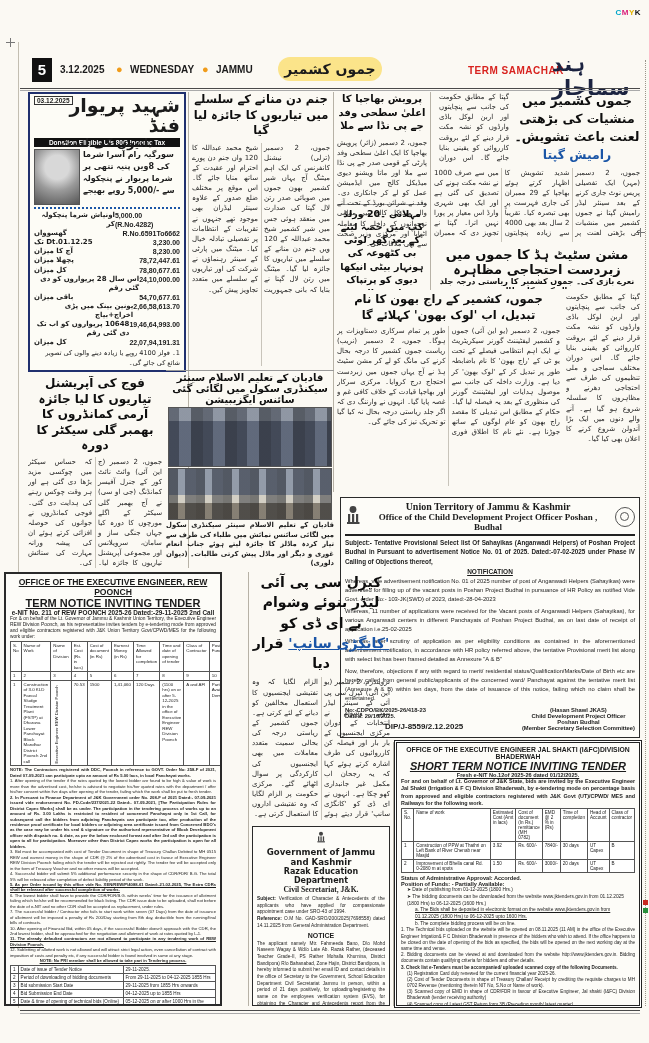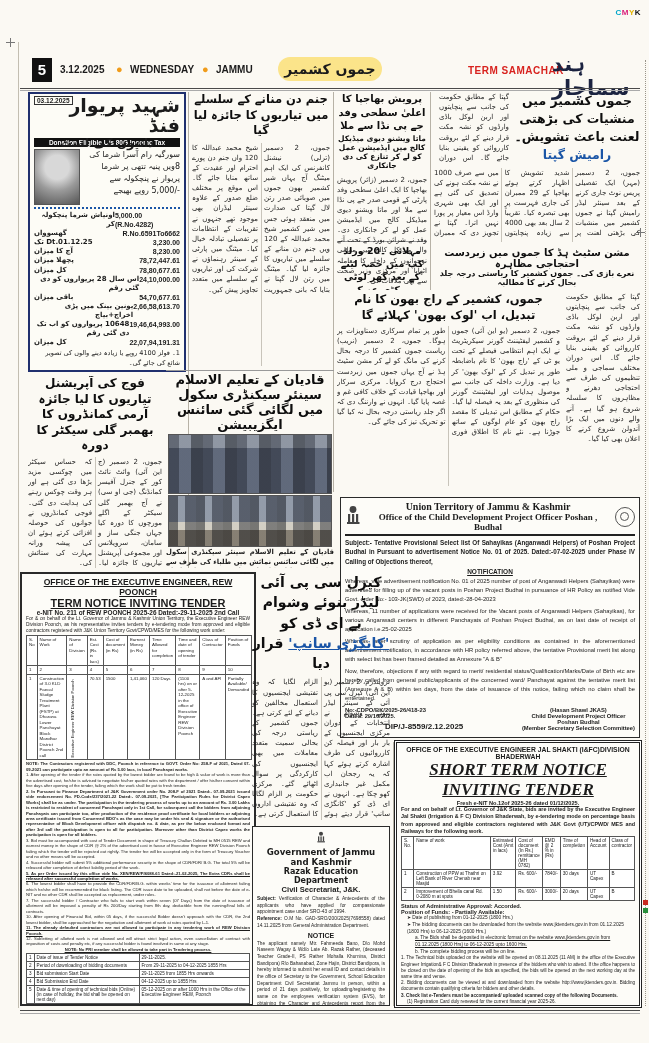--- a/index.html
+++ b/index.html
@@ -68,21 +68,21 @@
 
 <div class="abs clip" style="left:28px;top:92px;width:158px;height:280px;border:2px solid #20306e;background:#fdfcf6;padding:2px 4px">
   <div style="position:relative;height:42px">
     <span class="abs" style="left:0;top:0;border:1px solid #333;font-size:6.5px;font-weight:bold;padding:0 2px">03.12.2025</span>
     <div class="urdu" style="text-align:right;font-size:19px;font-weight:bold;line-height:1.05">شہید پریوار فنڈ</div>
     <div class="urdu" style="text-align:center;font-size:12px;font-weight:bold">دانیوں کی لسٹ</div>
   </div>
   <div class="bar-black" style="font-size:6.5px;padding:1px 0">Donation Eligible U/s 80G Income Tax</div>
   <div style="display:flex;gap:3px;margin-top:2px;height:56px">
     <div class="photo" style="width:44px;height:54px;background:radial-gradient(circle at 50% 32%,#d8d8d8 0 28%,#9a9a9a 55%,#555 100%)"></div>
-    <div class="urdu" style="flex:1;font-size:8px;line-height:1.5;font-weight:normal;text-align:right">سورگیہ رام آسرا شرما کی 8ویں پنیہ تتھی پر شرما پریوار نے پنچکولہ سے -/5,000 روپے بھیجے</div>
+    <div class="urdu" style="flex:1;font-size:8px;line-height:1.5;font-weight:bold;text-align:left">سورگیہ رام آسرا شرما کی 8ویں پنیہ تتھی پر شرما پریوار نے پنچکولہ سے -/5,000 روپے بھیجے</div>
   </div>
   <div class="dotrule"></div>
   <div>
     <div class="amt-row urdu">
         <span class="v">5,000.00 (R.No.4282)</span>
         <span>اونیاش شرما پنچکولہ کر</span>
       </div>
     <div class="amt-row urdu">
         <span class="v">R.No.6591To6662</span>
         <span>گھسوواں</span>
@@ -142,50 +142,49 @@
 
 <div class="abs clip" style="left:192px;top:92px;width:138px;height:274px">
   <div class="uhead urdu" style="font-size:11.5px;line-height:1.35">
     <div>جنم دن منانے کے سلسلے میں تیاریوں کا جائزہ لیا گیا</div>
   </div>
   <div class="urdu ubody cols2" style="margin-top:4px;height:228px">جموں، 2 دسمبر (ترلی) نیشنل کانفرنس کی ایک اہم میٹنگ آج یہاں شیر کشمیر بھون جموں میں صوبائی صدر رتن لال گپتا کی صدارت میں منعقد ہوئی جس میں شیر کشمیر شیخ محمد عبداللہ کے 120 ویں جنم دن منانے کے سلسلے میں تیاریوں کا جائزہ لیا گیا۔ میٹنگ میں رتن لال گپتا نے بتایا کہ بانی جمہوریت شیخ محمد عبداللہ کا 120 واں جنم دن پورے احترام اور عقیدت کے ساتھ منایا جائے گا۔ اس موقع پر مختلف ضلع صدور کے علاوہ سینئر لیڈران بھی موجود تھے جنہوں نے تقریبات کے انتظامات پر تفصیلی تبادلہ خیال کیا۔ میٹنگ میں پارٹی کے سینئر رہنماؤں نے شرکت کی اور تیاریوں کے سلسلے میں متعدد تجاویز پیش کیں۔</div>
 </div>
 
 <div class="abs clip" style="left:337px;top:92px;width:90px;height:198px">
   <div class="uhead urdu" style="font-size:10px;line-height:1.35">پرویش بھاجپا کا اعلیٰ سطحی وفد جے پی نڈا سے ملا</div>
-  <div class="uhead urdu" style="font-size:7.5px;font-weight:bold;margin-top:1px">ماتا ویشنو دیوی میڈیکل کالج میں ایڈمیشن عمل کو لے کر تنازع کی دی جانکاری</div>
   <div class="urdu ubody" style="margin-top:5px;height:64px">جموں، 2 دسمبر (زائر) پرویش بھاجپا کا ایک اعلیٰ سطحی وفد پارٹی کے قومی صدر جے پی نڈا سے ملا اور ماتا ویشنو دیوی میڈیکل کالج میں ایڈمیشن عمل کو لے کر جانکاری دی۔ وفد نے شرائن بورڈ کے تحت آنے والے میڈیکل کالج میں مقامی نوجوانوں کے داخلے کا معاملہ اٹھایا اور مرکزی وزیر صحت سے بھی ملاقات کی۔</div>
   <div class="uhead urdu" style="font-size:9.5px;line-height:1.4;border-top:1px solid #999;padding-top:2px;margin-top:2px">مہلائی ۔20 ورلڈ کپ میں حصہ لینے کے بعد گھر لوٹی بی کٹھوعہ کی ہونہار بیٹی انیکھا دیوی کو پرتپاک استقبال</div>
 
 </div>
 
 <div class="abs clip" style="left:434px;top:92px;width:206px;height:153px">
   <div style="display:flex;flex-direction:row-reverse;gap:5px">
     <div class="uhead urdu" style="width:126px;font-size:12.5px;line-height:1.45">
       <span>جموں کشمیر میں منشیات کی بڑھتی لعنت باعث تشویش۔</span>
       <span class="blue">رامیش گپتا</span>
     </div>
     <div class="urdu ubody" style="width:70px;height:70px;overflow:hidden">گپتا کے مطابق حکومت کی جانب سے پنچایتوں اور اربن لوکل باڈی وارڈوں کو نشہ مکت قرار دینے کے لئے بروقت کارروائی کو یقینی بنایا جائے گا۔ اس دوران مختلف سماجی و ملی تنظیموں کی طرف سے احتجاجی دھرنے و مظاہروں کا سلسلہ شروع ہو گیا ہے۔ آنے والے دنوں میں ایک بڑا آندولن شروع کرنے کا اعلان بھی کیا گیا۔</div>
   </div>
   <div class="urdu ubody cols3" style="margin-top:3px;height:74px">جموں، 2 دسمبر (مہر) ایک تفصیلی پریس نوٹ جاری کرنے کے بعد سینئر لیڈر رامیش گپتا نے جموں کشمیر میں منشیات کی بڑھتی لعنت پر شدید تشویش کا اظہار کرتے ہوئے بھاجپا کے 29 ممبران کی جاری فہرست پر بھی تبصرہ کیا۔ تقریباً 2 سال بعد بھی 4000 سے زیادہ پنچایتوں میں سے صرف 1000 نے نشہ مکت ہونے کی تصدیق کی گئی ہے اور ایک بھی شہری وارڈ اس معیار پر پورا نہیں اترا۔ گپتا نے تجویز دی کہ ممبران اسمبلی نگرانی کمیٹی بنا کر دیہی اور شہری علاقوں میں منشیات کا سخت گھیراؤ کریں۔ انہوں نے حکومت پر زور دیا کہ وہ نشہ فروشوں کے خلاف نظر ثانی کرے اور سخت قانون سازی سے ہر ایک ذمہ داریاں پوری کرے۔ حفاظت اور بڑائی میں منشیات کے بڑھتے ہوئے خطرے کو روکنے کے لئے بروقت کارروائی کو یقینی بنائیں گے۔</div>
 </div>
 
 <div class="abs clip" style="left:434px;top:247px;width:206px;height:42px">
-  <div class="uhead urdu" style="font-size:10px">مشن سٹیٹ ہڈ کا جموں میں زبردست احتجاجی مظاہرہ</div>
+  <div class="uhead urdu" style="font-size:13px">مشن سٹیٹ ہڈ کا جموں میں زبردست احتجاجی مظاہرہ</div>
   <div class="uhead urdu" style="font-size:8px;border-bottom:1px solid #999;padding-bottom:2px">نعرے بازی کی۔ جموں کشمیر کا ریاستی درجہ جلد بحال کرنے کا مطالبہ</div>
 </div>
 
 <div class="abs clip" style="left:337px;top:292px;width:223px;height:198px">
   <div class="uhead urdu" style="font-size:11.5px;line-height:1.35">جموں، کشمیر کے راج بھون کا نام تبدیل، اب 'لوک بھون' کہلائے گا</div>
   <div class="urdu ubody cols2" style="margin-top:3px;height:160px">جموں، 2 دسمبر (یو این آئی) جموں و کشمیر لیفٹیننٹ گورنر سیکریٹریٹ نے ایک اہم انتظامی فیصلے کے تحت یو ٹی کے 'راج بھون' کا نام باضابطہ طور پر تبدیل کر کے 'لوک بھون' کر دیا ہے۔ وزارت داخلہ کی جانب سے موصول ہدایات اور لیفٹیننٹ گورنر کی منظوری کے بعد یہ فیصلہ لیا گیا۔ حکام کے مطابق اس تبدیلی کا مقصد راج بھون کو عام لوگوں کے ساتھ جوڑنا ہے۔ نئے نام کا اطلاق فوری طور پر تمام سرکاری دستاویزات پر ہوگا۔ جموں، 2 دسمبر (نریب) ریاست جموں کشمیر کا درجہ بحال کرنے کی مانگ کو لے کر مشن سٹیٹ ہڈ نے آج یہاں جموں میں زبردست احتجاج درج کروایا۔ مرکزی سرکار اور بھاجپا قیادت کے خلاف کافی غم و غصہ پایا گیا۔ انہوں نے وارننگ دی کہ اگر جلد ریاستی درجہ بحال نہ کیا گیا تو تحریک تیز کی جائے گی۔</div>
 </div>
 <div class="abs clip urdu ubody" style="left:566px;top:292px;width:74px;height:198px">گپتا کے مطابق حکومت کی جانب سے پنچایتوں اور اربن لوکل باڈی وارڈوں کو نشہ مکت قرار دینے کے لئے بروقت کارروائی کو یقینی بنایا جائے گا۔ اس دوران مختلف سماجی و ملی تنظیموں کی طرف سے احتجاجی دھرنے و مظاہروں کا سلسلہ شروع ہو گیا ہے۔ آنے والے دنوں میں ایک بڑا آندولن شروع کرنے کا اعلان بھی کیا گیا۔</div>
 
 <div class="abs clip" style="left:166px;top:370px;width:168px;height:198px;border-top:1px solid #999">
-  <div class="uhead urdu" style="font-size:13px;padding:1px 0">قادیان کے تعلیم الاسلام سینئر سیکنڈری سکول میں لگائی گئی سائنس ایگزیبیشن</div>
+  <div class="uhead urdu" style="font-size:10px;padding:1px 0">قادیان کے تعلیم الاسلام سینئر سیکنڈری سکول میں لگائی گئی سائنس ایگزیبیشن</div>
   <div class="photo" style="width:162px;height:58px;margin:1px auto;background:linear-gradient(#b9c0ca 0 22%,#7d8698 22% 100%),repeating-linear-gradient(90deg,rgba(40,46,60,0.55) 0 10px,rgba(90,99,116,0.35) 10px 22px,rgba(30,34,44,0.6) 22px 34px);background-blend-mode:multiply"></div>
   <div class="photo" style="width:162px;height:50px;margin:1px auto;background:linear-gradient(#97a0ae 0 52%,#d9d5ca 52% 68%,#8a8377 68% 100%),repeating-linear-gradient(90deg,rgba(25,28,36,0.5) 0 9px,rgba(235,235,235,0.35) 9px 16px,rgba(45,50,62,0.5) 16px 27px);background-blend-mode:multiply"></div>
   <div class="urdu" style="font-size:6.8px;line-height:1.4;font-weight:bold;text-align:justify">قادیان کے تعلیم الاسلام سینئر سیکنڈری سکول میں لگائی سائنس نمائش میں طلباء کی طرف سے تیار کردہ ماڈلز کا جائزہ لیتے ہوئے جناب انعام غوری و دیگر اور ماڈل پیش کرتی طالبات۔ (دیوان دلوری)</div>
 
 </div>
 
 <div class="notice" style="left:340px;top:497px;width:300px;height:241px;border-width:1px">
   <div style="display:flex;align-items:center;gap:5px">
     <span><svg width="16" height="20" viewBox="0 0 16 20">
           <rect x="3" y="9" width="2.2" height="8" fill="#444"></rect>
@@ -217,21 +216,21 @@
     </div>
     <div style="text-align:center">
       <div>(Hasan Shawl JKAS)</div>
       <div>Child Development Project Officer</div>
       <div>Poshan Budhal</div>
       <div>(Member Secretary Selection Committee)</div>
     </div>
   </div>
 </div>
 
-<div class="notice" style="left:20px;top:572px;width:236px;height:434px;border-width:2px">
+<div class="notice" style="left:4px;top:572px;width:218px;height:434px;border-width:2px">
   <div class="ctr b u" style="font-size:8.6px">OFFICE OF THE EXECUTIVE ENGINEER, REW POONCH</div>
   <div class="ctr b u" style="font-size:11px">TERM NOTICE INVITING TENDER</div>
   <div class="ctr b" style="font-size:6.4px">e-NIT No. 211 of REW POONCH 2025-26 Dated:-29-11-2025 2nd Call</div>
   <div class="tiny just" style="font-size:4.8px">For &amp; on behalf of the Lt. Governor of Jammu &amp; Kashmir Union Territory, the Executive Engineer REW Division Poonch, as his representative invites tenders by e-tendering mode from approved and eligible contractors registered with J&amp;K Union Territory Govt/CPWD/MES for the following work under:</div>
   <table class="etable tiny" style="font-size:4.4px;margin-top:1px">
     <tbody>
         <tr>
       <th>S. No</th>
       <th style="width:52px">Name of Work</th>
       <th>Name of Division</th>
@@ -327,31 +326,31 @@
 <div class="notice" style="left:252px;top:826px;width:138px;height:180px;border-width:1.5px;padding:2px 4px">
   <div class="ctr"><svg width="10" height="12" viewBox="0 0 16 20">
         <rect x="3" y="9" width="2.2" height="8" fill="#444"></rect>
         <rect x="7" y="9" width="2.2" height="8" fill="#444"></rect>
         <rect x="11" y="9" width="2.2" height="8" fill="#444"></rect>
         <rect x="2" y="17" width="12.5" height="2" fill="#444"></rect>
         <circle cx="8" cy="4.5" r="3.4" fill="#444"></circle>
       </svg></div>
   <div class="ctr" style="font-size:8.6px;font-weight:bold;font-family:'DejaVu Sans',sans-serif">Government of Jammu and Kashmir</div>
   <div class="ctr" style="font-size:8px;font-weight:bold;font-family:'DejaVu Sans',sans-serif">Razak Education Department</div>
-  <div class="ctr" style="font-size:7.6px;font-weight:bold;font-family:Liberation Sans, sans-serif">Civil Secretariat, J&amp;K.</div>
+  <div class="ctr" style="font-size:7.6px;font-weight:bold;font-family:Liberation Serif, serif">Civil Secretariat, J&amp;K.</div>
   <div style="font-size:4.8px;line-height:1.4;margin-top:2px" class="just"><span class="b">Subject:</span> <span>Verification of Character &amp; Antecedents of the applicants who have applied for compassionate appointment case under SRO-43 of 1994.</span></div>
   <div style="font-size:4.8px;line-height:1.4" class="just"><span class="b">Reference:</span> <span>O.M No. GAD-SRO/200/2025(7698558) dated 14.11.2025 from General Administration Department.</span></div>
   <div class="ctr b" style="font-size:7px;margin:2px 0">NOTICE</div>
   <div style="font-size:4.7px;line-height:1.42" class="just">The applicant namely Mtr. Fahmeeda Bano, D/o Mohd Naseem Wagay &amp; Wd/o Late Ab. Razak Rather, (deceased Teacher Grade-II, PS Rather Mohalla Khurnina, District Bandipora) R/o Bahanabad, Zone Hajin, District Bandipora, is hereby informed to submit her email ID and contact details in the office of Secretary to the Government, School Education Department Civil Secretariat Jammu in person, within a period of 21 days positively, for uploading/registering the same on the employees verification system (EVS), for obtaining the Character and Antecedents report from the Criminal Investigation Department, failing which she shall forfeit her right for appointment under Compassionate Appointment rules notified vide SRO-43 of 1994.</div>
 
 </div>
 
 <div class="notice" style="left:396px;top:742px;width:244px;height:264px;border:1px solid #222;box-shadow:0 0 0 1px #fff,0 0 0 2px #222">
   <div class="ctr b" style="font-size:6.8px">OFFICE OF THE EXECUTIVE ENGINEER JAL SHAKTI (I&amp;FC)DIVISION BHADERWAH</div>
-  <div class="ctr b u" style="font-size:17px;font-style:italic;font-family:Liberation Serif, serif">SHORT TERM NOTICE INVITING TENDER</div>
+  <div class="ctr b u" style="font-size:11px;font-style:italic;font-family:Liberation Sans, sans-serif">SHORT TERM NOTICE INVITING TENDER</div>
   <div class="ctr b u" style="font-size:5.6px">Fresh e-NIT No.12of 2025-26 dated 01/12/2025.</div>
   <div class="b just" style="font-size:5.4px;line-height:1.35">For and on behalf of Lt. Governor of J&amp;K State, bids are invited by the Executive Engineer Jal Shakti (Irrigation &amp; F C) Division Bhaderwah, by e-tendering mode on percentage basis from approved and eligible contractors registered with J&amp;K Govt (UT)/CPWD/ MES and Railways for the following work.</div>
   <table class="etable" style="font-size:4.6px;margin-top:1px">
     <tbody>
         <tr>
       <th>S. No.</th>
       <th style="width:72px">Name of work</th>
       <th>Estimated Cost (Amt in lacs)</th>
       <th>Cost of document (In Rs.) remittance (MH 0782)</th>
       <th>EMD @ 2 % in (Rs)</th>

